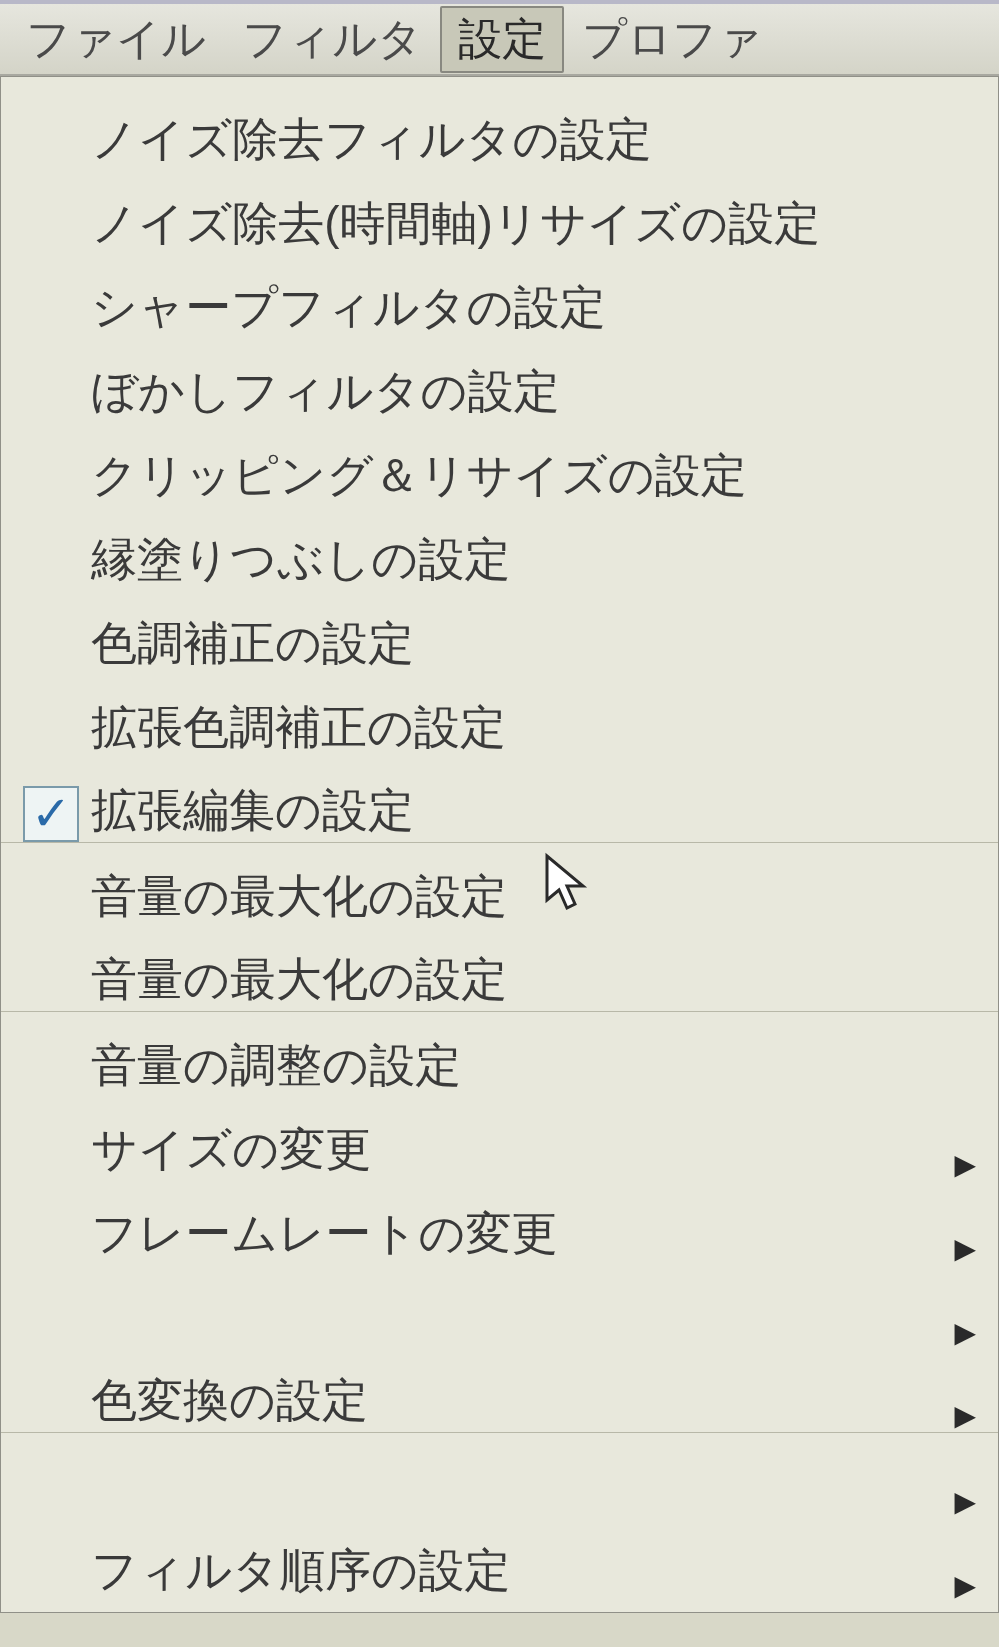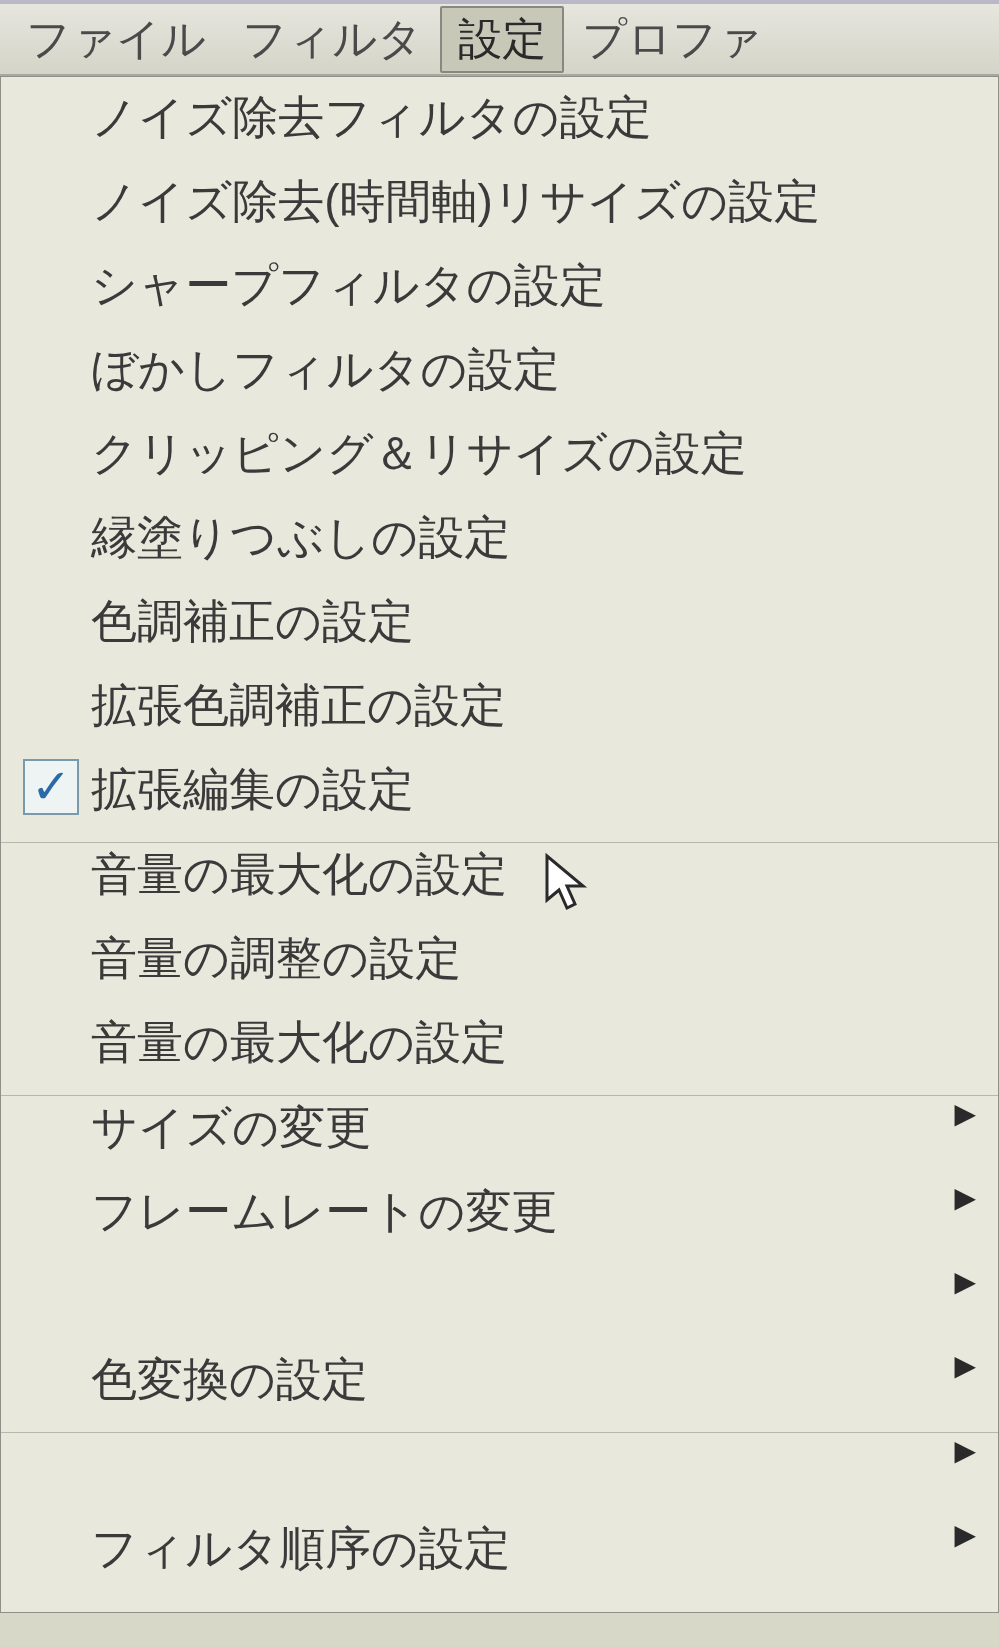--- a/index.html
+++ b/index.html
@@ -48,21 +48,21 @@
       top: 76px;
       left: 0;
       width: 999px;
       background: #e8e8dc;
       border: 1px solid #909088;
       padding-top: 10px;
       padding-bottom: 10px;
     }
     .dropdown-item {
       display: flex;
-      align-items: flex-start;
+      align-items: flex-end;
       height: 84px;
       padding: 0 22px 0 10px;
       position: relative;
     }
     .dropdown-item.sep-after {
       border-bottom: 1px solid #b8b8a8;
       margin-bottom: 1px;
     }
     .check-col {
       width: 80px;
@@ -162,28 +162,28 @@
       <div class="checkbox">✓</div>
     </div>
     <span class="item-label">拡張編集の設定</span>
   </div>
 
   <div class="dropdown-item">
     <div class="check-col"></div>
     <span class="item-label">音量の最大化の設定</span>
   </div>
 
+  <div class="dropdown-item sep-after">
+    <div class="check-col"></div>
+    <span class="item-label">音量の最大化の設定</span>
+  </div>
+
   <div class="dropdown-item">
     <div class="check-col"></div>
     <span class="item-label">音量の調整の設定</span>
-  </div>
-
-  <div class="dropdown-item sep-after">
-    <div class="check-col"></div>
-    <span class="item-label">音量の最大化の設定</span>
   </div>
 
   <div class="dropdown-item">
     <div class="check-col"></div>
     <span class="item-label">サイズの変更</span>
     <span class="arrow">▶</span>
   </div>
 
   <div class="dropdown-item">
     <div class="check-col"></div>

